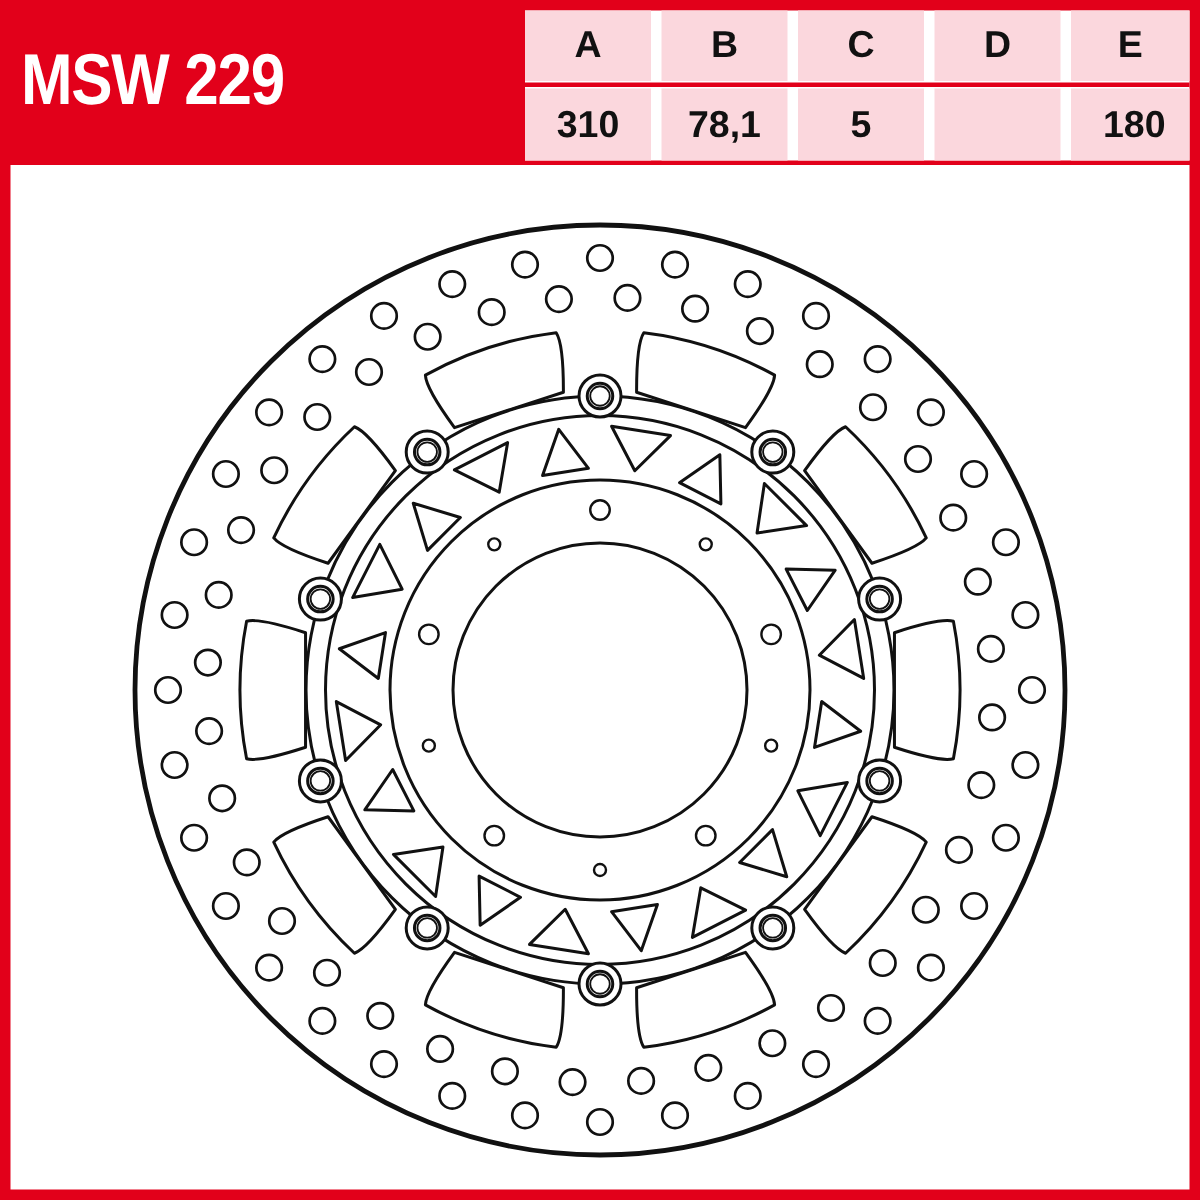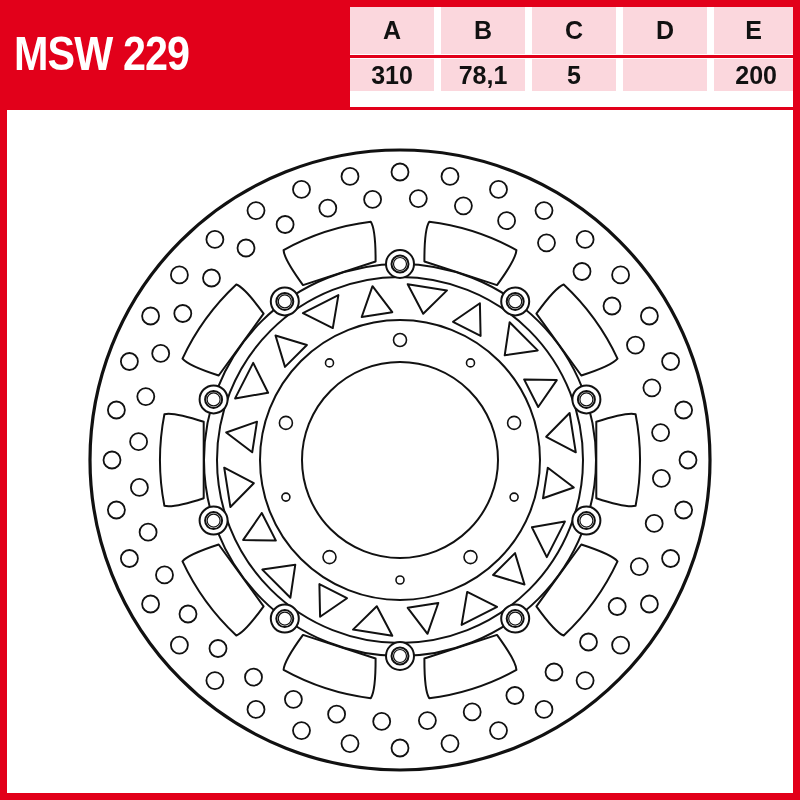--- a/index.html
+++ b/index.html
@@ -1,21 +1,21 @@
 <!DOCTYPE html>
 <html><head>
 <meta charset="utf-8">
 <style>
   html, body { margin:0; padding:0; }
   body { width:800px; height:800px; background:#e2001a; position:relative; overflow:hidden; font-family:"Liberation Sans", sans-serif; }
   .title { position:absolute; left:14px; top:30px; color:#fff; font-weight:bold; font-size:48px; letter-spacing:-1px; transform:scaleX(0.86); transform-origin:left top; line-height:1; }
   .spec-table { position:absolute; left:350px; top:7px; width:443px; height:100px; background:#fff; }
   .spec-row { position:absolute; left:0; width:443px; height:47px; display:flex; }
   .spec-row.head { top:0; }
-  .spec-row.vals { top:52px; height:32px; }
+  .spec-row.vals { top:52px; height:48px; }
   .rowline { position:absolute; left:0; top:48px; width:443px; height:3px; background:#e2001a; }
   .cell { height:100%; background:#fbd7dd; display:flex; align-items:center; justify-content:center; font-weight:bold; font-size:25px; color:#111; margin-right:7px; }
   .cell:last-child { margin-right:0; }
   .c0 { width:84px; } .c1 { width:84px; } .c2 { width:84px; } .c3 { width:84px; } .c4 { width:79px; justify-content:flex-end; padding-right:16px; box-sizing:border-box; }
   .spec-row.head .c4 { justify-content:center; padding-right:0; }
   .spec-row.vals .c0 { justify-content:center; }
   .frame { position:absolute; left:7px; top:110px; width:786px; height:683px; background:#fff; }
   .disc { position:absolute; left:0; top:0; }
 </style>
 </head>
@@ -30,21 +30,21 @@
     <div class="cell c2">C</div>
     <div class="cell c3">D</div>
     <div class="cell c4">E</div>
   </div>
   <div class="rowline"></div>
   <div class="spec-row vals">
     <div class="cell c0">310</div>
     <div class="cell c1">78,1</div>
     <div class="cell c2">5</div>
     <div class="cell c3"></div>
-    <div class="cell c4">200</div>
+    <div class="cell c4">180</div>
   </div>
 </div>
 
 <div class="frame">
   <svg class="disc" id="disc" width="786" height="683" viewBox="7 110 786 683" xmlns="http://www.w3.org/2000/svg">
     <g id="disc-g" fill="none" stroke="#111" stroke-width="2">
         <circle cx="400" cy="460" r="310" stroke-width="3.2"></circle>
         <circle cx="400" cy="460" r="196"></circle>
         <circle cx="400" cy="460" r="183"></circle>
         <circle cx="400" cy="460" r="140"></circle>

